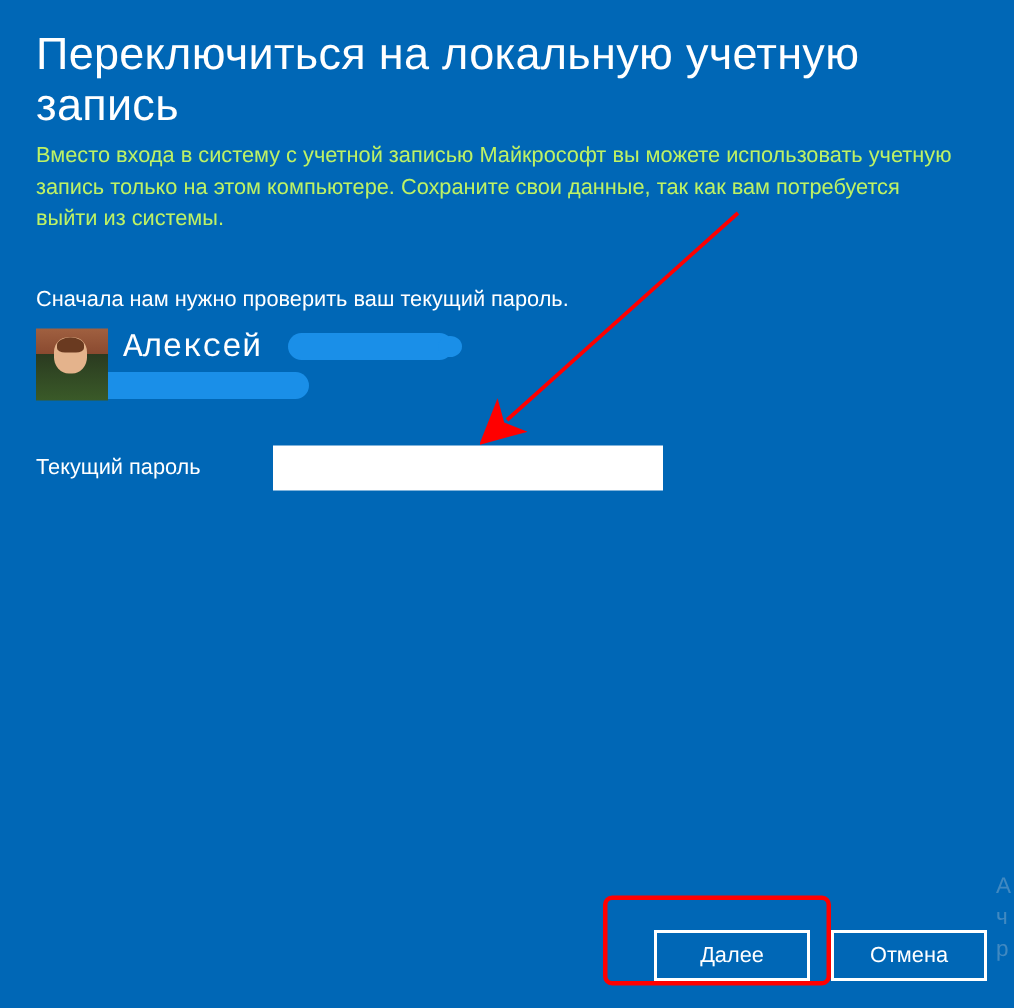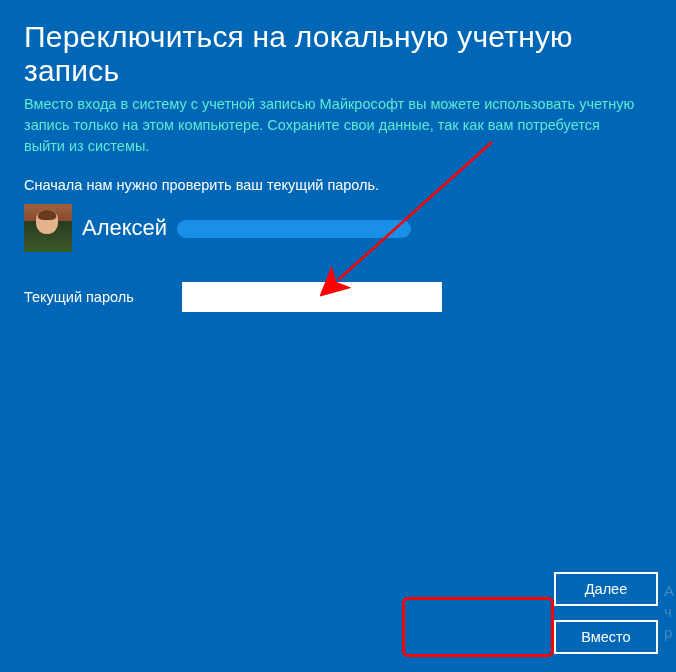--- a/index.html
+++ b/index.html
@@ -19,23 +19,23 @@
   .title {
     font-size: 30px;
     font-weight: 300;
     margin-bottom: 6px;
     letter-spacing: 0.2px;
   }
   .desc {
     font-size: 14.5px;
     line-height: 1.45;
     font-weight: 400;
-    color: #5eead4;
+    color: #bef264;
     max-width: 620px;
-    margin-bottom: 18px;
+    margin-bottom: 33px;
   }
   .prompt {
     font-size: 14.5px;
     line-height: 1.45;
     margin-bottom: 8px;
   }
   .user-block {
     display: flex;
     align-items: center;
     gap: 10px;
@@ -57,21 +57,21 @@
     border-radius:40% 40% 45% 45%;
   }
   .avatar::after{
     content:"";
     position:absolute;
     left:14px; top:6px;
     width:18px; height:10px;
     background:#6a3a20;
     border-radius:50% 50% 30% 30%;
   }
-  .user-text { display:flex; flex-direction:row; }
+  .user-text { display:flex; flex-direction:column;font-family:Liberation Mono, monospace; }
   .user-name {
     font-size: 22px;
     font-weight: 400;
     line-height: 1.1;
   }
   .redact-surname {
     display:inline-block;
     width: 110px; height: 18px;
     background:#1a8fe8;
     border-radius: 9px;
@@ -114,21 +114,20 @@
     padding: 4px 6px;
     font-size: 14px;
     color: #000;
   }
   .buttons {
     position: absolute;
     right: 18px;
     bottom: 18px;
     display: flex;
     gap: 14px;
-    flex-direction: column;
   }
   .btn {
     min-width: 104px;
     height: 34px;
     border: 2px solid #ffffff;
     background: transparent;
     color: #ffffff;
     font-size: 14.5px;
     font-family: inherit;
     cursor: pointer;
@@ -177,21 +176,21 @@
     </div>
   </div>
 
   <div class="password-row">
     <div class="password-label">Текущий пароль</div>
     <input type="password" class="password-input" value="" style="">
   </div>
 
   <div class="buttons">
     <button class="btn">Далее</button>
-    <button class="btn">Вместо</button>
+    <button class="btn">Отмена</button>
   </div>
 
   <div class="highlight-box" style="left:402px; top:597px; width:152px; height:60px;"></div>
 
   <svg class="arrow-svg" style="left:320px; top:130px;" width="200" height="180">
     <defs>
       <marker id="ah" markerWidth="12" markerHeight="12" refX="2" refY="6" orient="auto">
         <path d="M0,0 L12,6 L0,12 L3,6 Z" fill="#ff0000"></path>
       </marker>
     </defs>

